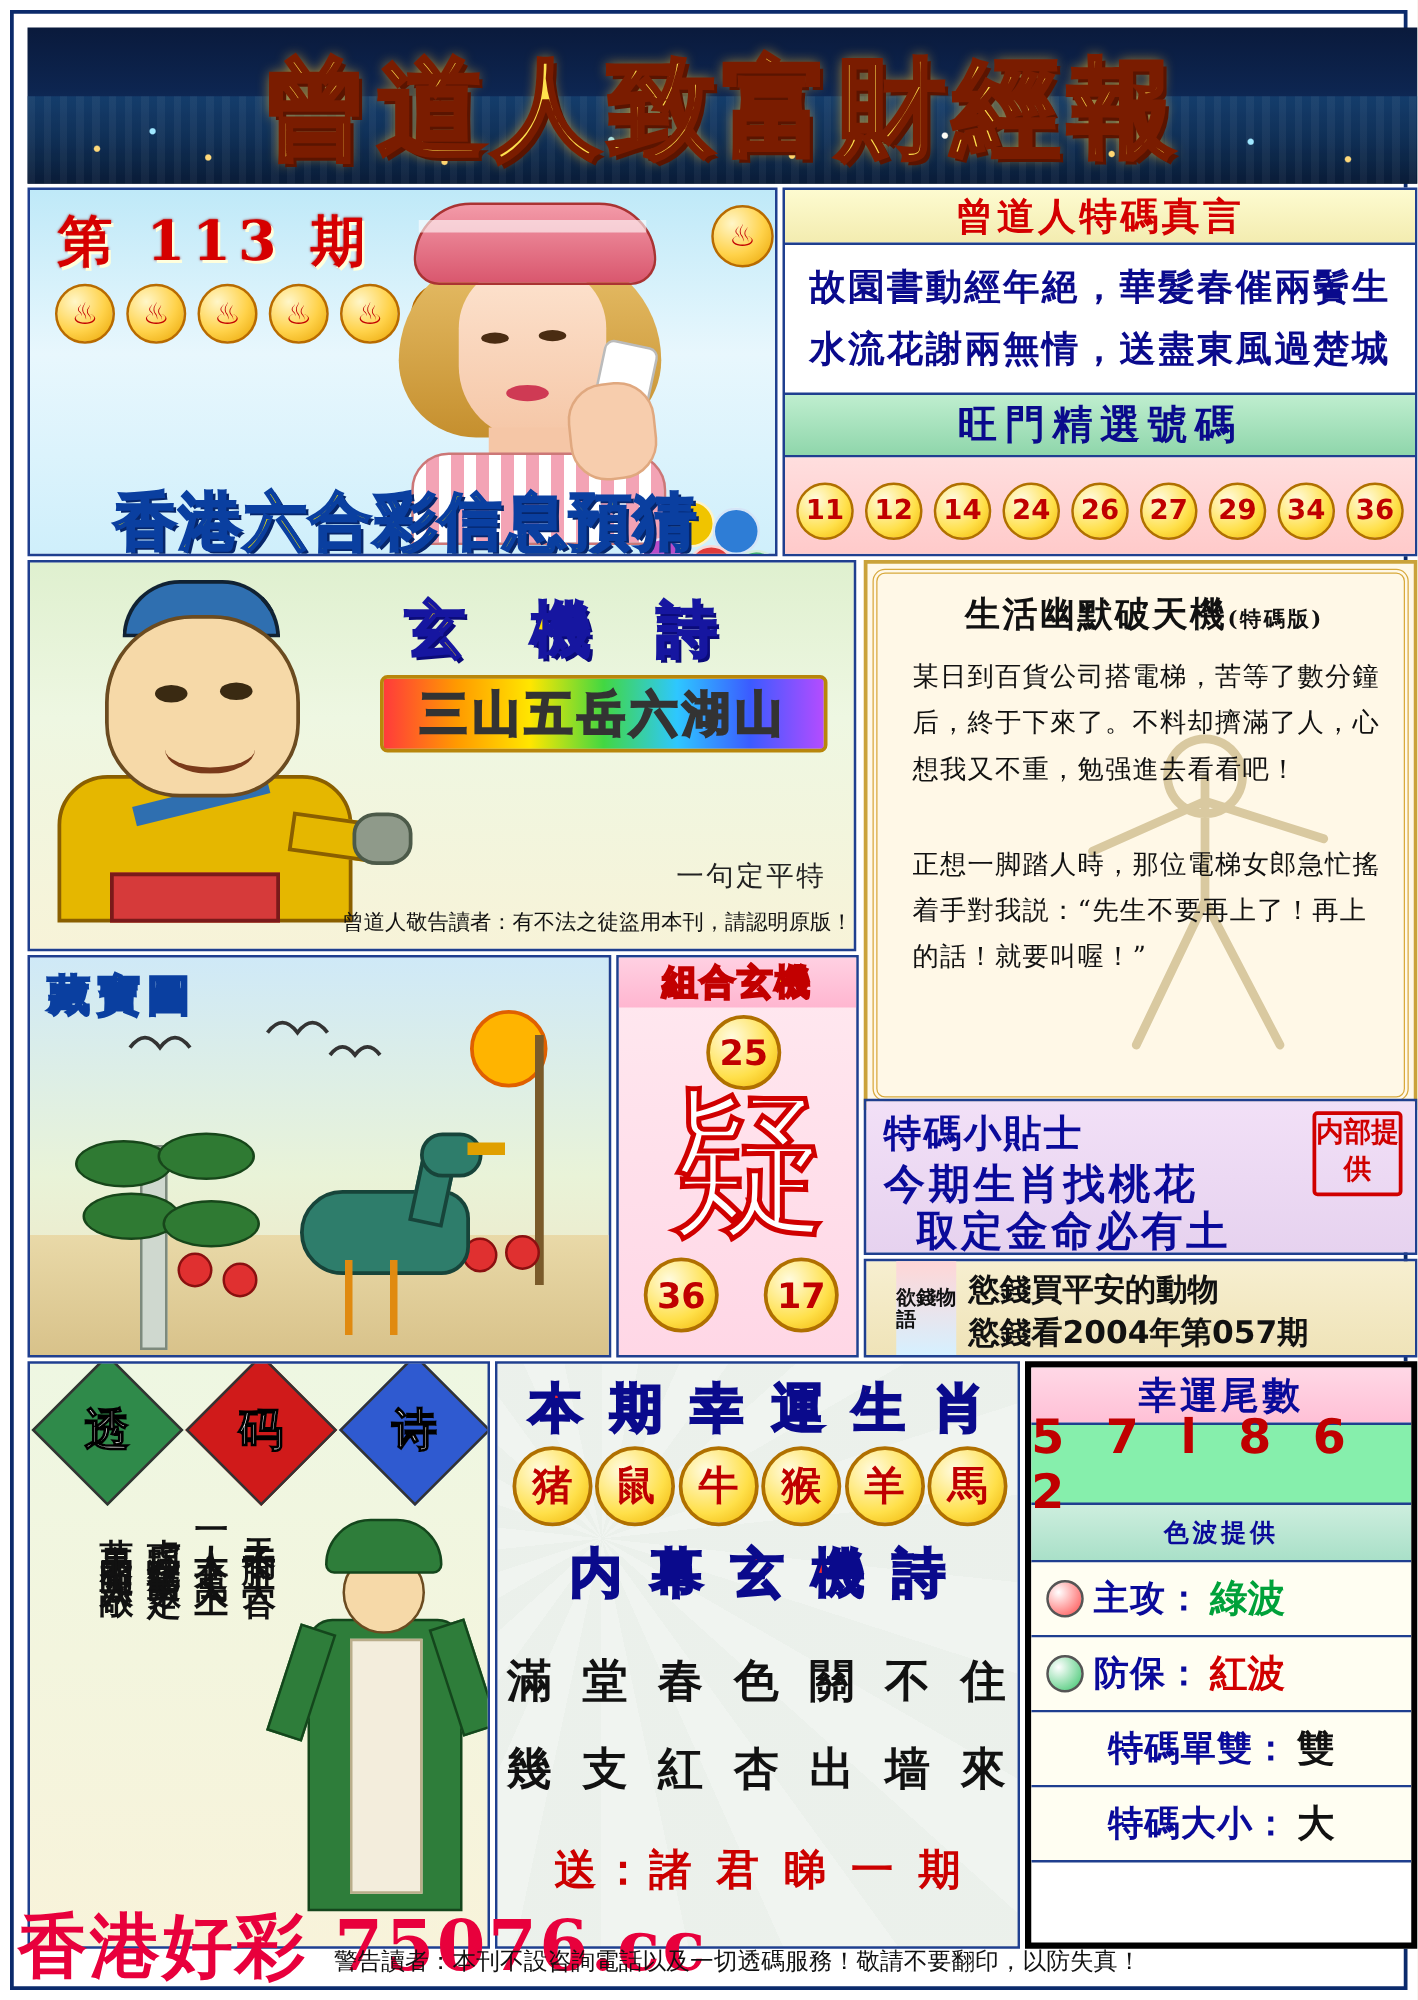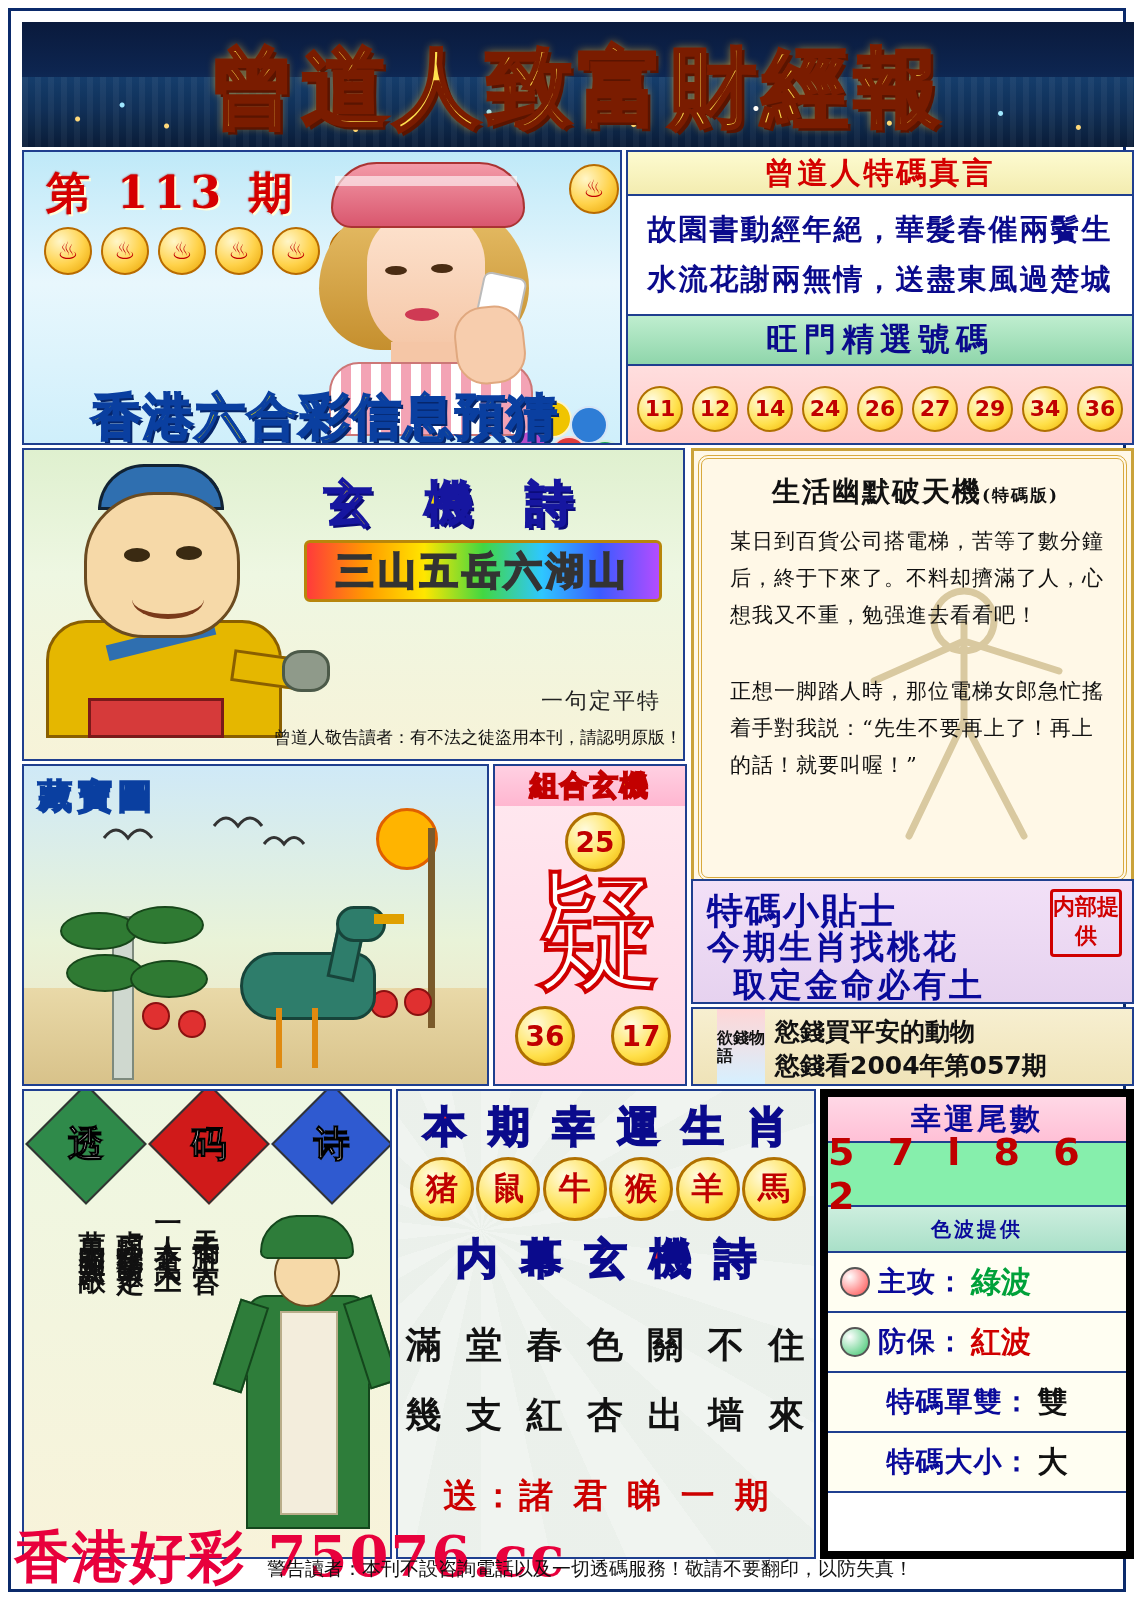--- a/index.html
+++ b/index.html
@@ -153,21 +153,21 @@
   .combo .ch{height:40px;background:linear-gradient(180deg,#ffd0e2,#ffb6d0);display:flex;align-items:center;justify-content:center;
     font-family:"DejaVu Serif",serif;font-weight:bold;font-size:28px;color:#ffef00;-webkit-text-stroke:2px #c20000;letter-spacing:2px;}
   .cball{position:absolute;width:54px;height:54px;border-radius:50%;background:radial-gradient(circle at 32% 28%,#fffbe0,#ffe04a 60%,#eeb000);
     border:3px solid #b07000;display:flex;align-items:center;justify-content:center;font-size:28px;font-weight:bold;color:#c00000;}
   .bigchar{position:absolute;left:40px;top:96px;width:120px;height:140px;font-family:"DejaVu Serif",serif;font-size:128px;
     color:#ffffff;-webkit-text-stroke:4px #d00000;line-height:140px;text-align:center;}
 
   
   .tips{position:absolute;left:680px;top:868px;width:443px;height:125px;border:2px solid #1f3f8f;box-sizing:border-box;
     background:linear-gradient(180deg,#f2e0f7,#e6d2ef);overflow:hidden;}
-  .tips .t1{position:absolute;left:14px;top:6px;font-family:"DejaVu Serif",serif;font-weight:bold;font-size:36px;color:#0a0a9a;letter-spacing:2px;}
+  .tips .t1{position:absolute;left:14px;top:6px;font-family:"DejaVu Serif",serif;font-weight:bold;font-size:30px;color:#0a0a9a;letter-spacing:2px;}
   .tips .t2{position:absolute;left:14px;top:44px;font-family:"DejaVu Serif",serif;font-weight:bold;font-size:33px;color:#0a0a9a;letter-spacing:3px;}
   .tips .t3{position:absolute;left:40px;top:82px;font-family:"DejaVu Serif",serif;font-weight:bold;font-size:33px;color:#0a0a9a;letter-spacing:3px;}
   .stamp{position:absolute;right:10px;top:8px;width:66px;height:62px;border:3px solid #d00000;border-radius:4px;
     color:#d00000;font-family:"DejaVu Serif",serif;font-weight:bold;font-size:22px;line-height:29px;text-align:center;}
 
   .anim{position:absolute;left:680px;top:996px;width:443px;height:79px;border:2px solid #1f3f8f;box-sizing:border-box;
     background:linear-gradient(180deg,#f7efd0,#efe3b8);display:flex;padding-left:24px;}
   .anim .vert{width:48px;height:100%;background:linear-gradient(180deg,#ffd6d6,#d6f0ff);display:flex;flex-direction:column;
     align-items:center;justify-content:center;font-family:"DejaVu Serif",serif;font-weight:bold;font-size:16px;color:#111;line-height:18px;}
   .anim .lines{flex:1;padding:6px 0 0 10px;}
@@ -201,21 +201,21 @@
     border:3px solid #b07000;display:flex;align-items:center;justify-content:center;font-family:"DejaVu Serif",serif;
     font-weight:bold;font-size:32px;color:#c00000;}
   .zt2{position:absolute;left:0;top:140px;width:420px;text-align:center;font-family:"DejaVu Serif",serif;font-weight:bold;
     font-size:42px;letter-spacing:4px;color:#ff2a2a;-webkit-text-stroke:2px #0a0a8c;}
   .zline{position:absolute;left:0;width:420px;text-align:center;font-family:"DejaVu Serif",serif;font-weight:bold;
     font-size:36px;letter-spacing:6px;color:#111;}
   .zsend{position:absolute;left:0;width:420px;text-align:center;font-family:"DejaVu Serif",serif;font-weight:bold;
     font-size:34px;letter-spacing:4px;color:#cc0000;}
 
   
-  .rb{position:absolute;left:809px;top:1078px;width:314px;height:470px;border:8px solid #000000;box-sizing:border-box;
+  .rb{position:absolute;left:809px;top:1078px;width:314px;height:470px;border:5px solid #000000;box-sizing:border-box;
     background:#fff;overflow:hidden;}
   .rb-h{height:44px;background:linear-gradient(180deg,#ffd8e6,#ffc0d6);display:flex;align-items:center;justify-content:center;
     font-family:"DejaVu Serif",serif;font-weight:bold;font-size:30px;color:#0a0a9a;letter-spacing:3px;border-bottom:2px solid #1f3f8f;}
   .rb-tail{height:62px;background:#86efac;display:flex;align-items:center;justify-content:center;
     font-family:"DejaVu Sans",sans-serif;font-weight:bold;font-size:38px;letter-spacing:10px;color:#c00000;border-bottom:2px solid #1f3f8f;}
   .rb-h2{height:44px;background:linear-gradient(180deg,#cdeede,#a9e0c8);display:flex;align-items:center;justify-content:center;
     font-family:"DejaVu Serif",serif;font-weight:bold;font-size:20px;color:#0a0a9a;letter-spacing:3px;border-bottom:2px solid #1f3f8f;}
   .rb-row{height:58px;display:flex;align-items:center;padding-left:12px;border-bottom:2px solid #1f3f8f;background:#fffef2;}
   .rb-row .lab{font-family:"DejaVu Serif",serif;font-weight:bold;font-size:28px;color:#0a0a9a;letter-spacing:1px;}
   .rb-row .val{font-family:"DejaVu Serif",serif;font-weight:bold;font-size:30px;margin-left:6px;}

